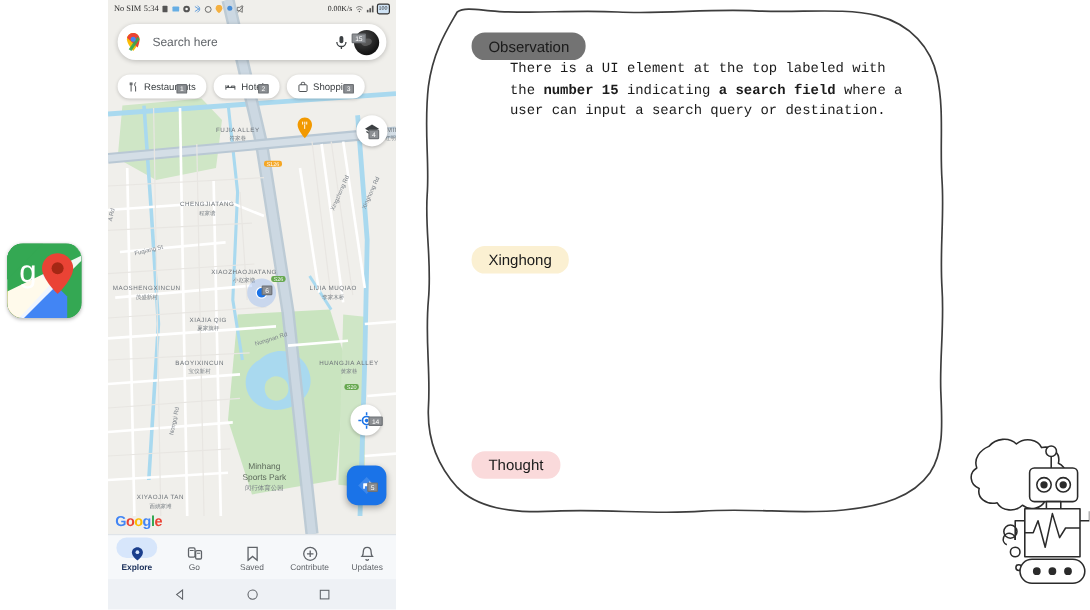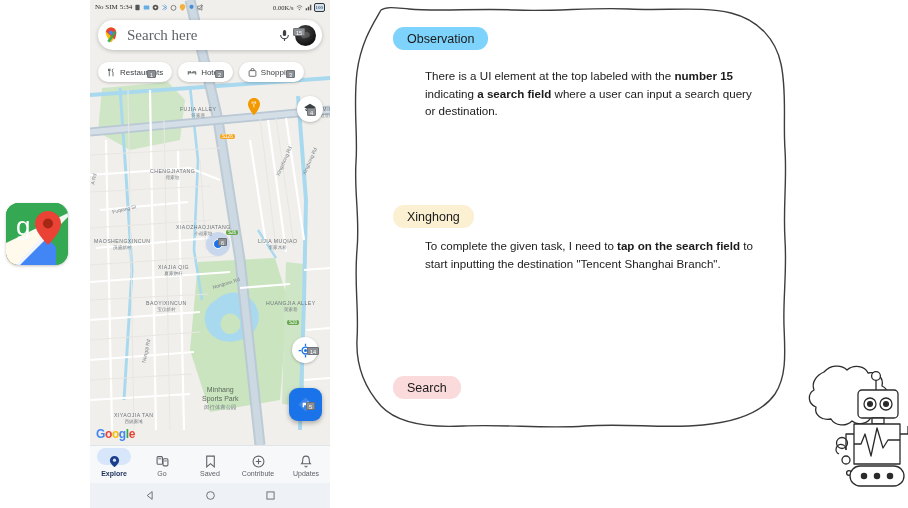--- a/index.html
+++ b/index.html
@@ -69,21 +69,21 @@
   }
 
   
   .searchbar {
     position: absolute; left: 8px; top: 20px; width: 224px; height: 30px;
     background: #fff; border-radius: 16px;
     box-shadow: 0 1px 4px rgba(0,0,0,.22);
     display: flex; align-items: center; padding: 0 4px; z-index: 25;
   }
   .search-text {
-    flex: 1; font-size: 15px; color: #5f6368; margin-left: 7px; font-family: Liberation Serif, serif;
+    flex: 1; font-size: 10px; color: #5f6368; margin-left: 7px;
   }
   .mic { width: 13px; height: 13px; margin-right: 4px; }
   .avatar {
     width: 21px; height: 21px; border-radius: 50%;
     background: radial-gradient(circle at 38% 32%, #4a4a4a 0%, #141414 70%);
     margin-right: 2px; overflow: hidden; position: relative;
   }
   .avatar::after {
     content: ""; position: absolute; left: 30%; top: 35%;
     width: 45%; height: 30%; background: #777;
@@ -176,29 +176,29 @@
   
   .panel { position: absolute; left: 335px; top: 2px; width: 470px; height: 432px; }
   .panel > svg { position: absolute; left: 0; top: 0; }
   .panel-inner { position: absolute; left: 0; top: 0; width: 470px; height: 432px; }
 
   .sectag {
     position: absolute; border-radius: 11px; height: 23px;
     display: flex; align-items: center; padding: 0 14px;
     font-size: 12.5px; color: #1a1a1a;
   }
-  .sectag.obs { left: 58px; top: 25px; background: #7dd3fc; }
+  .sectag.obs { left: 58px; top: 25px; background: #737373; }
   .sectag.tho { left: 58px; top: 203px; background: #fbf0d2; }
   .sectag.act { left: 58px; top: 374px; background: #fadadb; }
 
   .sectext {
     position: absolute; font-size: 11.6px; color: #1b1b1b;
     line-height: 1.52; width: 330px;
   }
-  .sectext.obs { left: 90px; top: 65px; }
+  .sectext.obs { left: 90px; top: 47px; font-family: Liberation Mono, monospace; }
   .sectext.tho { left: 90px; top: 235px; }
   .sectext.act { left: 75px; top: 403px; width: 200px; }
   .sectext b { font-weight: bold; }
 
   
   .robot { position: absolute; left: 806px; top: 362px; width: 102px; height: 146px; }
 </style>
 </head>
 <body>
 
@@ -510,23 +510,22 @@
                C448 206 452 178 450 148 C448 118 452 90 446 62
                C441 38 424 18 396 11 C368 4 330 9 294 7
                C256 5 218 10 180 8 C142 6 104 10 74 7 C62 6 52 4 46 8 Z" fill="#ffffff" stroke="#3d3d3d" stroke-width="1.4" stroke-linejoin="round"></path>
     </svg>
 
     <div class="panel-inner">
       <div class="sectag obs">Observation</div>
       <div class="sectext obs">There is a UI element at the top labeled with the <b>number 15</b> indicating <b>a search field</b> where a user can input a search query or destination.</div>
 
       <div class="sectag tho">Xinghong</div>
-      <div class="sectext tho">To complete the given task, I need to <b>tap on the search field</b> to start inputting the destination "Tencent Shanghai Branch".</div>
-
-      <div class="sectag act">Search</div>
+
+      <div class="sectag act">Thought</div>
     </div>
   </div>
 
   <div class="robot">
     <svg width="102" height="146" viewBox="0 0 102 146">
       <g stroke="#2b2b2b" stroke-width="1.3" fill="#ffffff" stroke-linejoin="round">
 
         <path d="M18 10 c6-7 17-8 23-2 c7-6 18-4 21 3 c9-2 16 5 14 13
                  c7 3 8 13 1 17 c3 8-4 15-12 14 c-3 7-13 9-19 4
                  c-6 6-17 5-21-2 c-9 2-17-4-15-12 c-8-3-9-13-2-17

